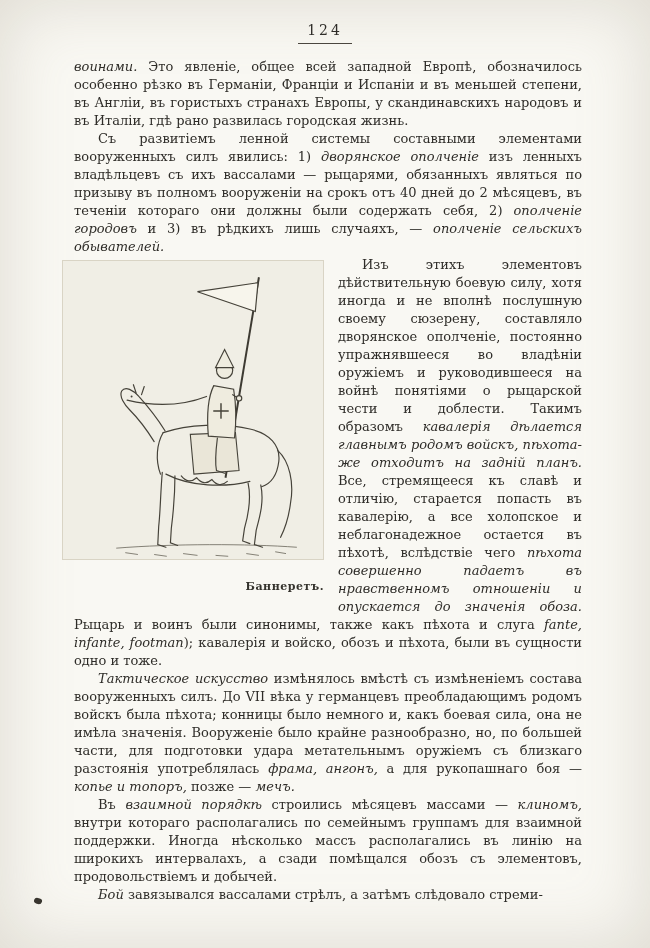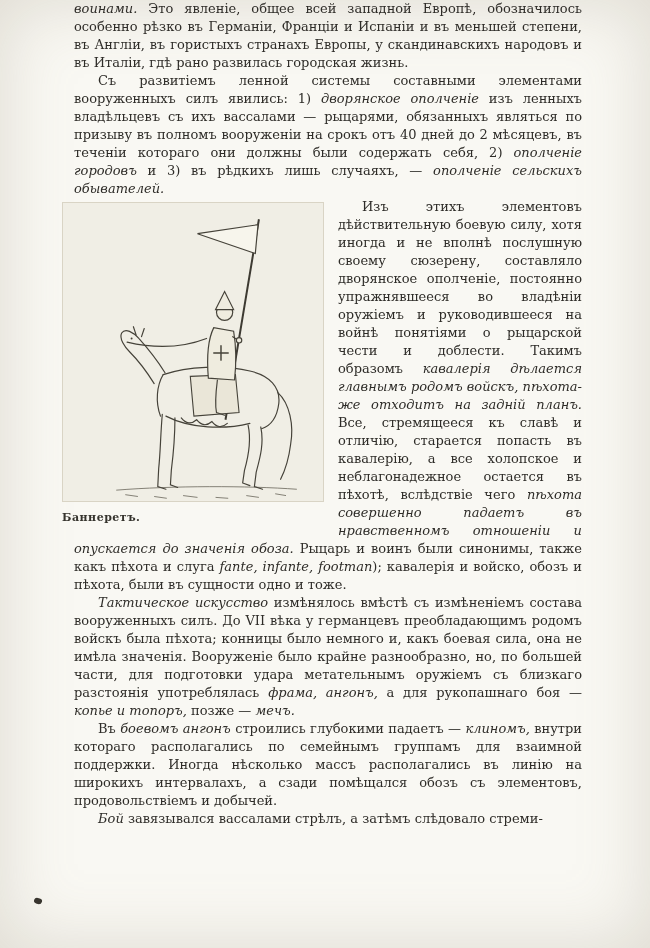--- a/index.html
+++ b/index.html
@@ -45,42 +45,46 @@
   }
   .engraving {
     height: 300px;
     background: #f0eee5;
     border: 1px solid #d9d4c5;
     box-sizing: border-box;
     overflow: hidden;
   }
   .engraving svg { width: 100%; height: 100%; display: block; }
   .figure figcaption {
-    margin-top: 7px;
-    text-align: left;
+    margin-top: 18px;
+    text-align: right;
     font-size: 11px;
     font-weight: bold;
     letter-spacing: 0.5px;
     color: #35332d;
   }
   .speck {
     position: absolute;
     left: 34px; top: 898px;
     width: 8px; height: 6px;
     background: #38352e;
     border-radius: 50% 40% 55% 45%;
     transform: rotate(18deg);
   }
   .clearfix::after { content: ""; display: block; clear: both; }
 </style>
 </head>
 <body>
 
 <div class="page">
 
+  <header class="page-header">
+    <div class="page-number">124</div>
+    <div class="page-rule"></div>
+  </header>
 
   <main class="body-text clearfix">
 
     <p class="para"><span class="it">воинами.</span><span> Это явленіе, общее всей западной Европѣ, обозначилось особенно рѣзко въ Германіи, Франціи и Испаніи и въ меньшей степени, въ Англіи, въ гористыхъ странахъ Европы, у скандинавскихъ народовъ и въ Италіи, гдѣ рано развилась городская жизнь.</span></p>
 
     <p class="para ind"><span>Съ развитіемъ ленной системы составными элементами вооруженныхъ силъ явились: 1) </span><span class="it">дворянское ополченіе</span><span> изъ ленныхъ владѣльцевъ съ ихъ вассалами — рыцарями, обязанныхъ являться по призыву въ полномъ вооруженіи на срокъ отъ 40 дней до 2 мѣсяцевъ, въ теченіи котораго они должны были содержать себя, 2) </span><span class="it">ополченіе городовъ</span><span> и 3) въ рѣдкихъ лишь случаяхъ, — </span><span class="it">ополченіе сельскихъ обывателей.</span></p>
 
     <figure class="figure">
       <div class="engraving">
         <svg viewBox="0 0 262 330" xmlns="http://www.w3.org/2000/svg">
@@ -122,20 +126,20 @@
           </g>
         </svg>
       </div>
       <figcaption>Баннеретъ.</figcaption>
     </figure>
 
     <p class="para ind"><span>Изъ этихъ элементовъ дѣйствительную боевую силу, хотя иногда и не вполнѣ послушную своему сюзерену, составляло дворянское ополченіе, постоянно упражнявшееся во владѣніи оружіемъ и руководившееся на войнѣ понятіями о рыцарской чести и доблести. Такимъ образомъ </span><span class="it">кавалерія дѣлается главнымъ родомъ войскъ, пѣхота-же отходитъ на задній планъ.</span><span> Все, стремящееся къ славѣ и отличію, старается попасть въ кавалерію, а все холопское и неблагонадежное остается въ пѣхотѣ, вслѣдствіе чего </span><span class="it">пѣхота совершенно падаетъ въ нравственномъ отношеніи и опускается до значенія обоза.</span><span> Рыцарь и воинъ были синонимы, также какъ пѣхота и слуга </span><span class="it">fante, infante, footman</span><span>); кавалерія и войско, обозъ и пѣхота, были въ сущности одно и тоже.</span></p>
 
     <p class="para ind"><span class="it">Тактическое искусство</span><span> измѣнялось вмѣстѣ съ измѣненіемъ состава вооруженныхъ силъ. До VII вѣка у германцевъ преобладающимъ родомъ войскъ была пѣхота; конницы было немного и, какъ боевая сила, она не имѣла значенія. Вооруженіе было крайне разнообразно, но, по большей части, для подготовки удара метательнымъ оружіемъ съ близкаго разстоянія употреблялась </span><span class="it">фрама, ангонъ,</span><span> а для рукопашнаго боя — </span><span class="it">копье и топоръ,</span><span> позже — </span><span class="it">мечъ.</span></p>
 
-    <p class="para ind"><span>Въ </span><span class="it">боевомъ ангонъ</span><span> строились глубокими падаетъ — </span><span class="it">клиномъ,</span><span> внутри котораго располагались по семейнымъ группамъ для взаимной поддержки. Иногда нѣсколько массъ располагались въ линію на широкихъ интервалахъ, а сзади помѣщался обозъ съ элементовъ, продовольствіемъ и добычей.</span></p>
+    <p class="para ind"><span>Въ </span><span class="it">взаимной порядкѣ</span><span> строились мѣсяцевъ массами — </span><span class="it">клиномъ,</span><span> внутри котораго располагались по семейнымъ группамъ для взаимной поддержки. Иногда нѣсколько массъ располагались въ линію на широкихъ интервалахъ, а сзади помѣщался обозъ съ элементовъ, продовольствіемъ и добычей.</span></p>
 
     <p class="para ind"><span class="it">Бой</span><span> завязывался вассалами стрѣлъ, а затѣмъ слѣдовало стреми-</span></p>
 
   </main>
 
   <div class="speck"></div>
 </div>
 
 </body></html>

